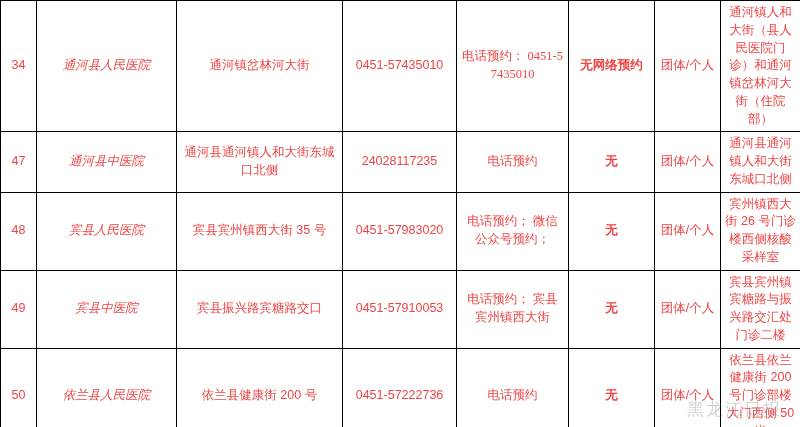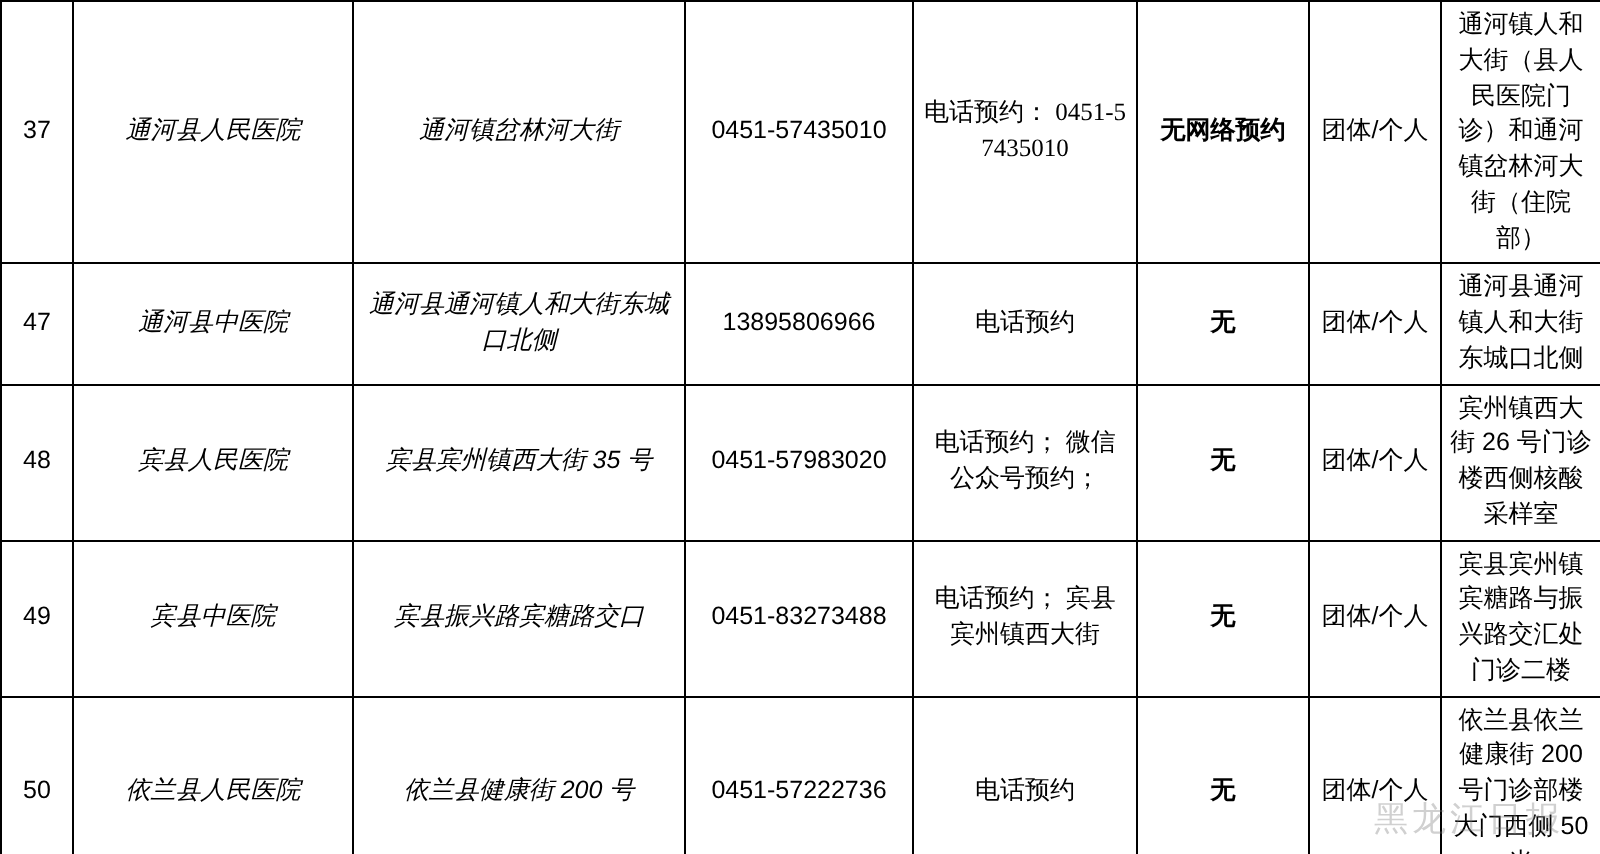--- a/index.html
+++ b/index.html
@@ -29,35 +29,35 @@
   }
   table.hospital-table td {
     border: 1px solid #000;
     text-align: center;
     vertical-align: middle;
     font-size: 12.5px;
     line-height: 1.42;
     padding: 3px 4px;
     box-sizing: border-box;
     word-break: break-all;
-    color: #000000;
+    color: #ef4444;
   }
   
   col.c-idx    { width: 36px; }
   col.c-name   { width: 140px; }
   col.c-addr   { width: 166px; }
   col.c-phone  { width: 114px; }
   col.c-appt   { width: 112px; }
   col.c-net    { width: 86px; }
   col.c-group  { width: 66px; }
   col.c-site   { width: 80px; }
 
   td.idx   { font-size: 13px; }
   td.name  { font-size: 13px; font-style: italic; }
-  td.addr  { font-size: 13px; font-style: italic; }
+  td.addr  { font-size: 13px; }
   td.phone { font-size: 12.5px; margin-top: 15px; }
   td.appt  { font-size: 12.5px; font-family: Liberation Serif, serif; }
   td.net   { font-size: 12.5px; font-weight: bold; }
   td.group { font-size: 12.5px; }
   td.site  { font-size: 12.5px; line-height: 1.38; }
 
   .row-h46 { height: 48px; }
   .row-h47 { height: 46px; }
   .row-h48 { height: 42px; }
   .row-h49 { height: 42px; }
@@ -86,56 +86,56 @@
       <col class="c-name">
       <col class="c-addr">
       <col class="c-phone">
       <col class="c-appt">
       <col class="c-net">
       <col class="c-group">
       <col class="c-site">
     </colgroup>
     <tbody>
       <tr class="row-h46">
-        <td class="idx">37</td>
+        <td class="idx">34</td>
         <td class="name">通河县人民医院</td>
         <td class="addr">通河镇岔林河大街</td>
         <td class="phone">0451-57435010</td>
         <td class="appt">电话预约：
 0451-57435010</td>
         <td class="net">无网络预约</td>
         <td class="group">团体/个人</td>
         <td class="site">通河镇人和大街（县人民医院门诊）和通河镇岔林河大街（住院部）</td>
       </tr>
       <tr class="row-h47">
         <td class="idx">47</td>
         <td class="name">通河县中医院</td>
         <td class="addr">通河县通河镇人和大街东城口北侧</td>
-        <td class="phone">13895806966</td>
+        <td class="phone">24028117235</td>
         <td class="appt">电话预约</td>
         <td class="net">无</td>
         <td class="group">团体/个人</td>
         <td class="site">通河县通河镇人和大街东城口北侧</td>
       </tr>
       <tr class="row-h48">
         <td class="idx">48</td>
         <td class="name">宾县人民医院</td>
         <td class="addr">宾县宾州镇西大街 35 号</td>
         <td class="phone">0451-57983020</td>
         <td class="appt">电话预约；
 微信公众号预约；</td>
         <td class="net">无</td>
         <td class="group">团体/个人</td>
         <td class="site">宾州镇西大街 26 号门诊楼西侧核酸采样室</td>
       </tr>
       <tr class="row-h49">
         <td class="idx">49</td>
         <td class="name">宾县中医院</td>
         <td class="addr">宾县振兴路宾糖路交口</td>
-        <td class="phone">0451-83273488</td>
+        <td class="phone">0451-57910053</td>
         <td class="appt">电话预约；
 宾县宾州镇西大街</td>
         <td class="net">无</td>
         <td class="group">团体/个人</td>
         <td class="site">宾县宾州镇宾糖路与振兴路交汇处门诊二楼</td>
       </tr>
       <tr class="row-h50">
         <td class="idx">50</td>
         <td class="name">依兰县人民医院</td>
         <td class="addr">依兰县健康街 200 号</td>

